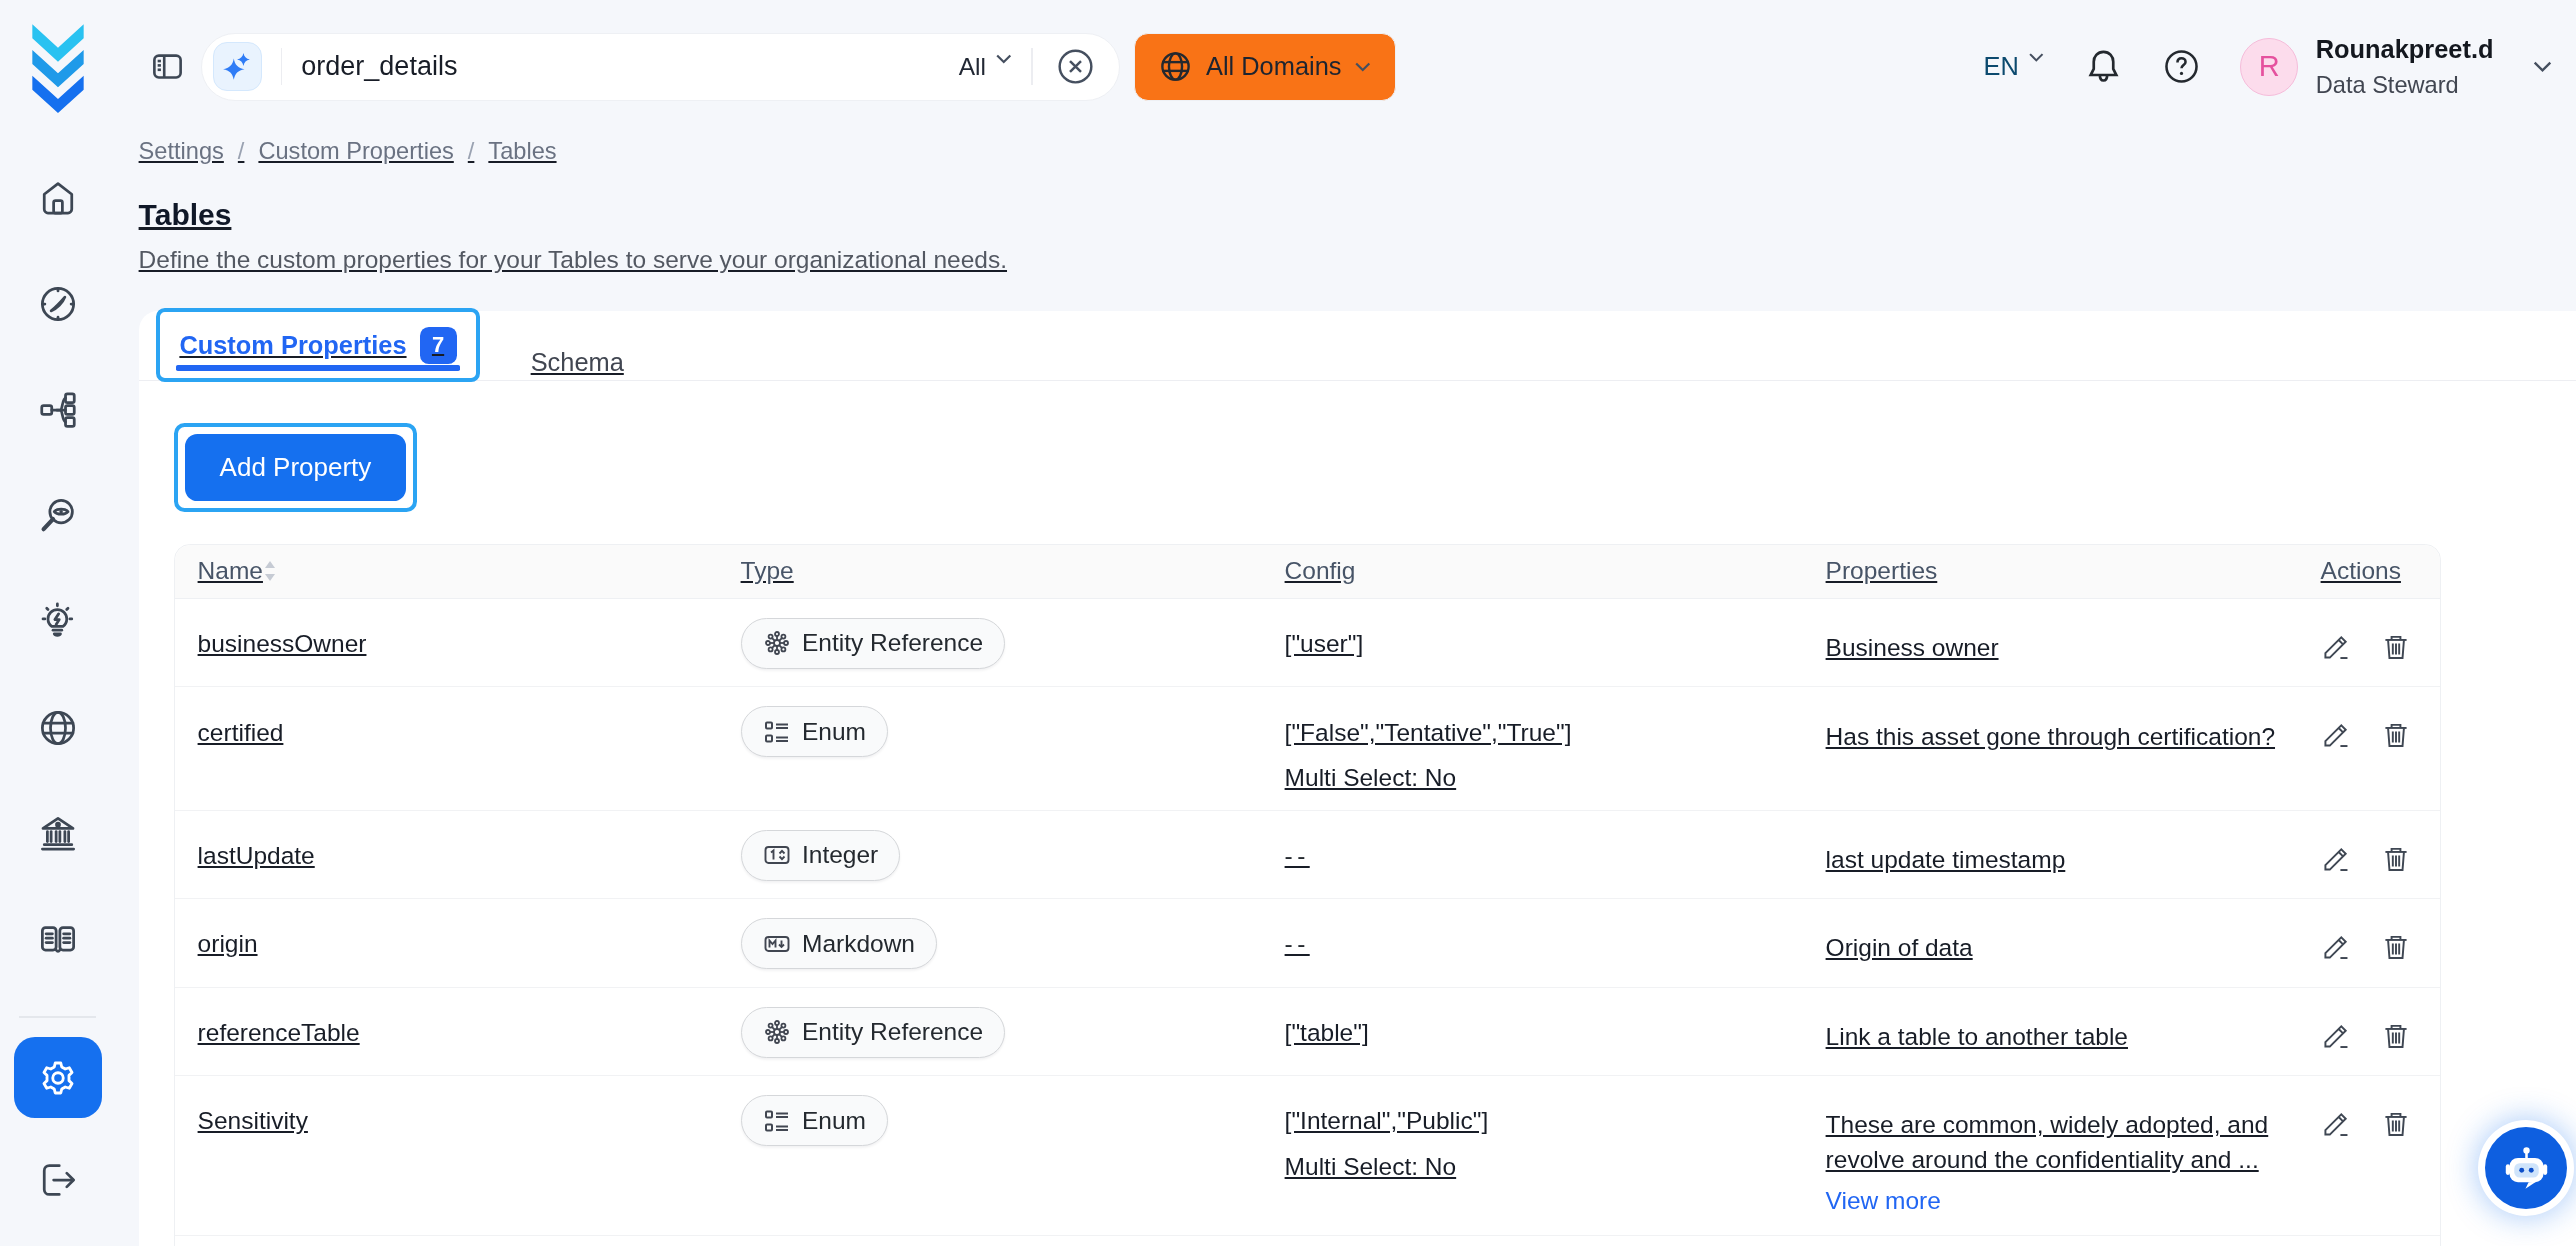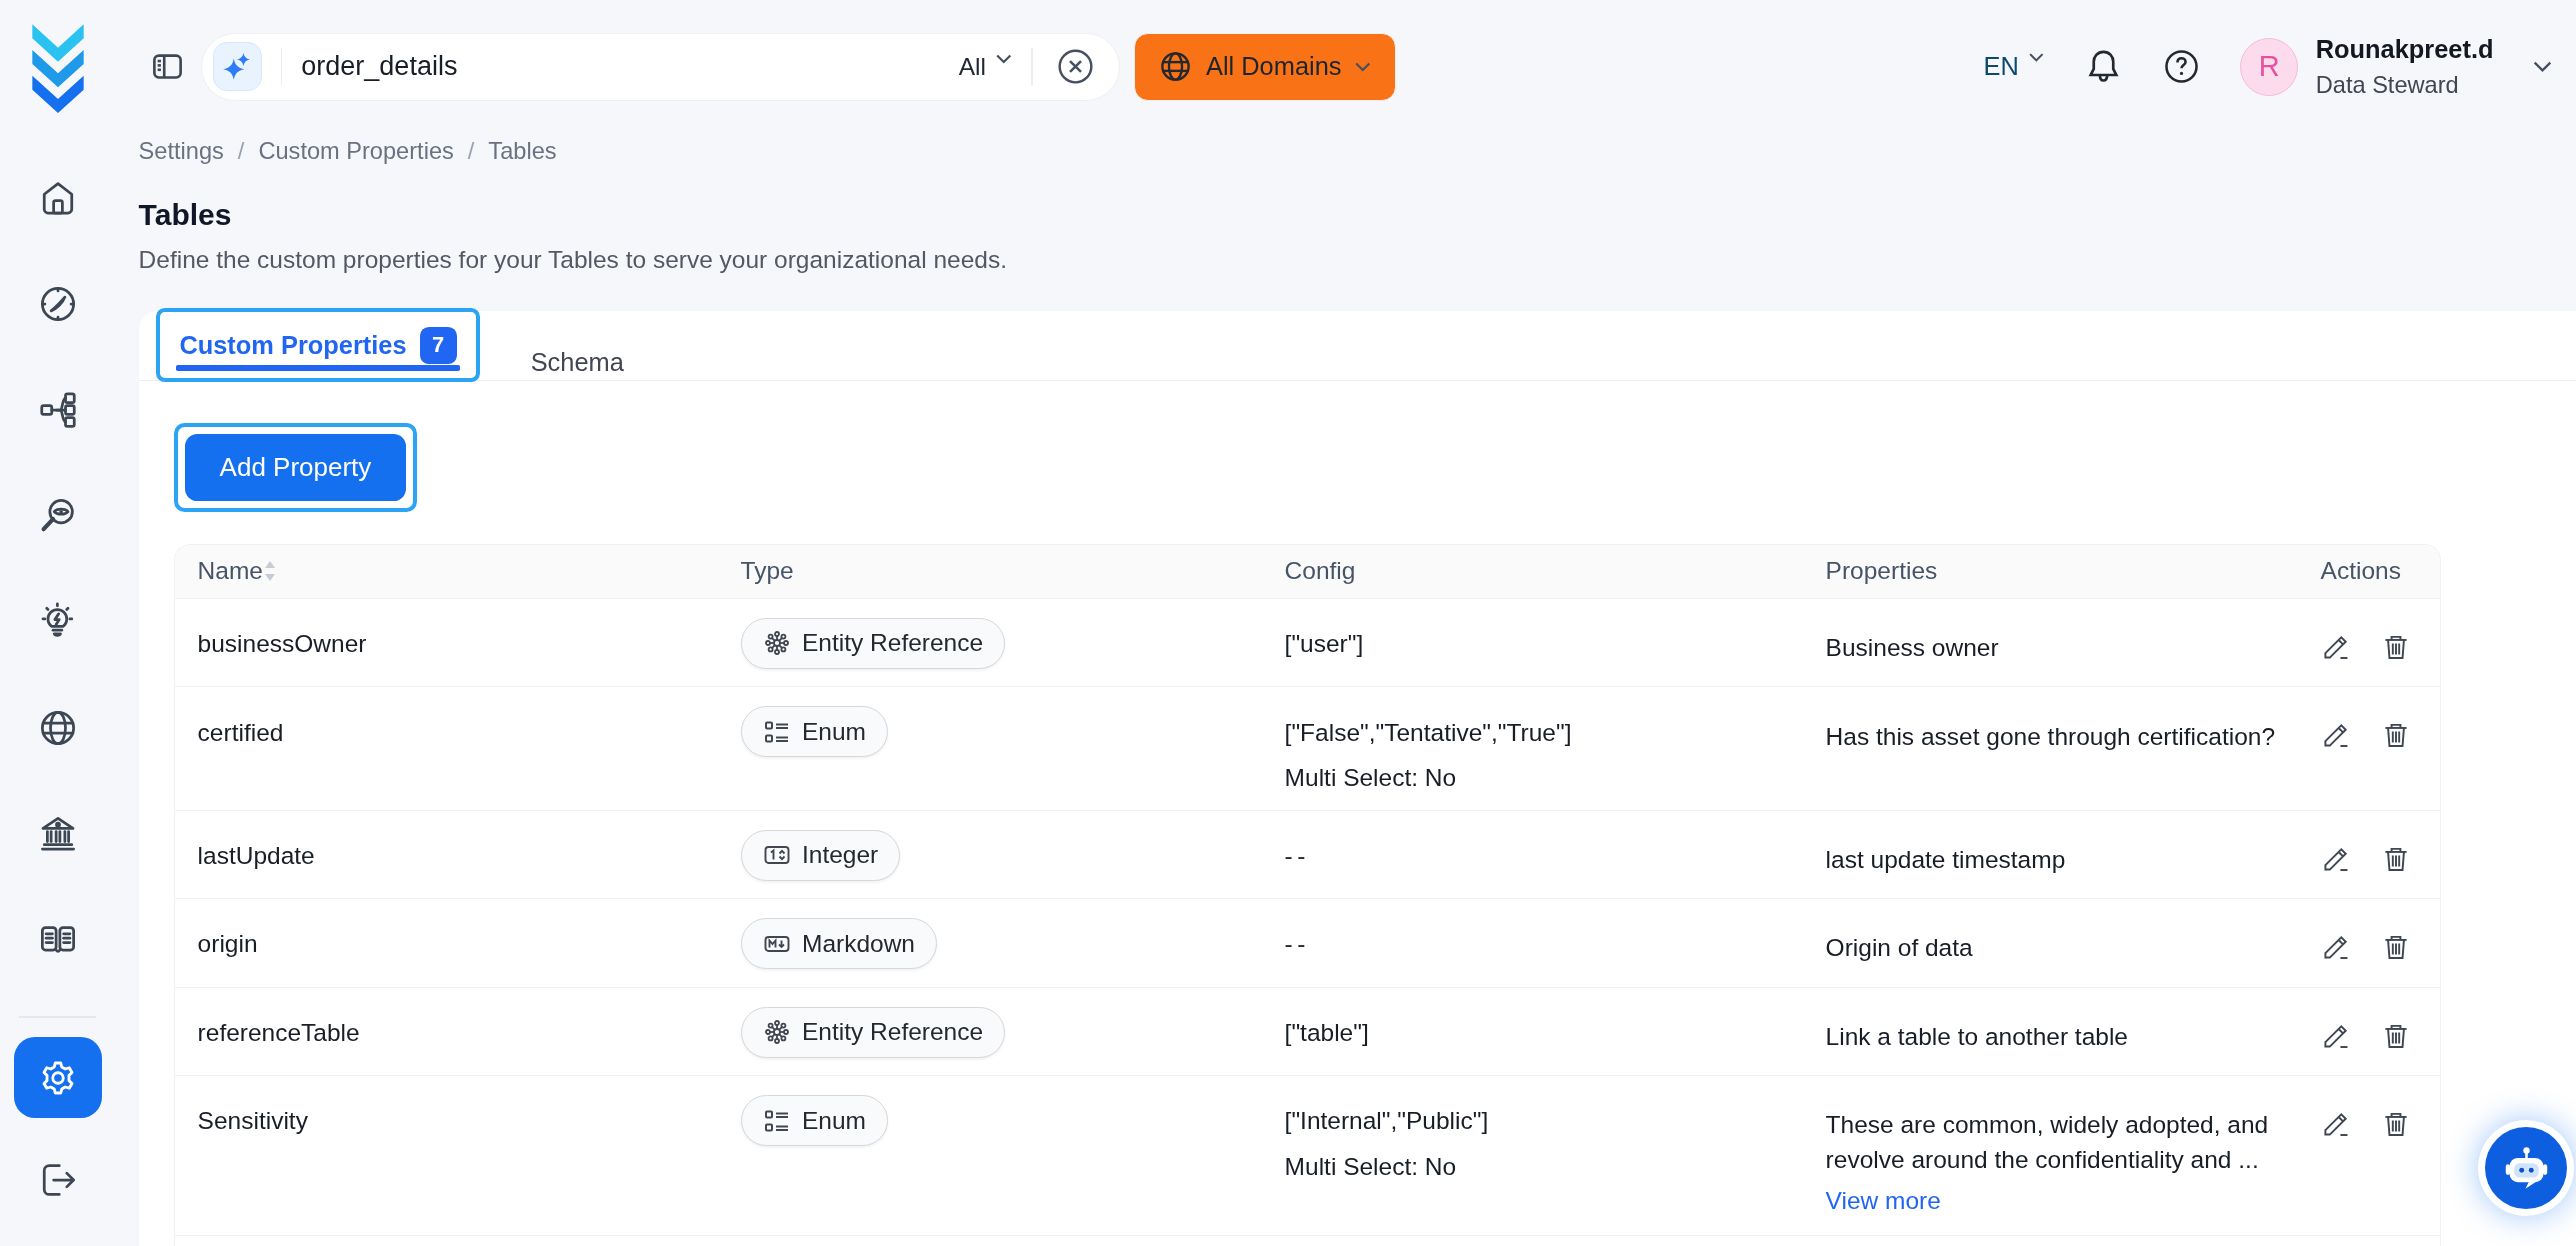--- a/index.html
+++ b/index.html
@@ -35,21 +35,21 @@
   .lang-btn { display:flex; align-items:flex-start; gap:8.8px; font-size:25.4px; color:#0c4a6e; }
   .icon-btn { display:flex; align-items:center; justify-content:center; }
   .user-chip { display:flex; align-items:center; gap:17.5px; }
   .avatar { width:58px; height:58px; border-radius:50%; background:#fcdcec; border:1.8px solid #f5bcda; color:#e5519e; font-size:29px; display:flex; align-items:center; justify-content:center; }
   .user-meta { display:flex; flex-direction:column; gap:8px; }
   .user-name { font-size:25.4px; font-weight:700; color:#14181f; }
   .user-role { font-size:23.6px; color:#414651; }
   .user-caret { margin-left:21px; display:flex; }
 
   
-  .main { position:absolute; left:115px; top:133px; right:0; bottom:0; padding-left:23.6px; }
+  .main { position:absolute; left:115px; top:133px; right:0; bottom:0; padding-left:23.6px;text-decoration:underline; }
   .breadcrumb { display:flex; align-items:center; gap:14px; font-size:23.6px; color:#6a7282; margin-top:5.3px; }
   .crumb-sep { color:#9aa2b1; }
   .page-title { margin-top:33px; font-size:30px; font-weight:700; color:#101828; }
   .page-sub { margin-top:14px; font-size:24.5px; color:#535862; }
 
   .card { margin-top:37px; background:#fff; border-top-left-radius:19px; height:1050px; }
   .tabs { display:flex; align-items:flex-end; height:70px; border-bottom:1.8px solid #edeef2; padding-left:17.5px; }
   .tab-hl { height:74px; margin-bottom:-1.8px; border:4.4px solid #2ba4f3; border-radius:8.8px; display:flex; align-items:stretch; padding:0 3.5px; background:#fff; }
   .tab { position:relative; display:flex; align-items:center; gap:13px; padding:0 15.8px; font-size:25.4px; }
   .tab.active { color:#2166f3; font-weight:700; }

